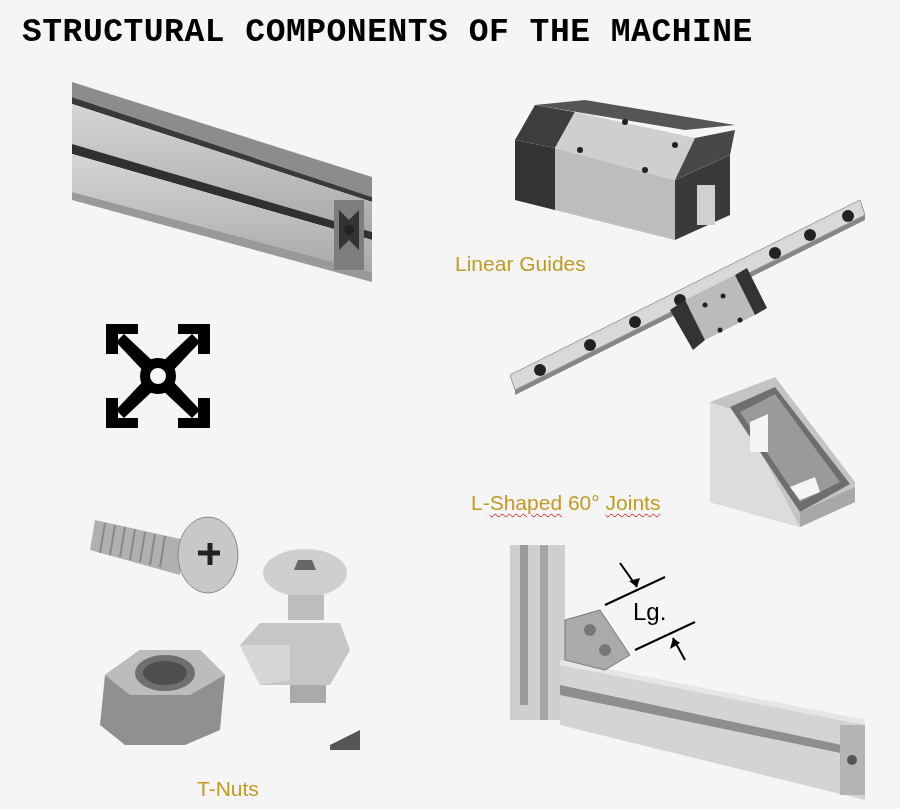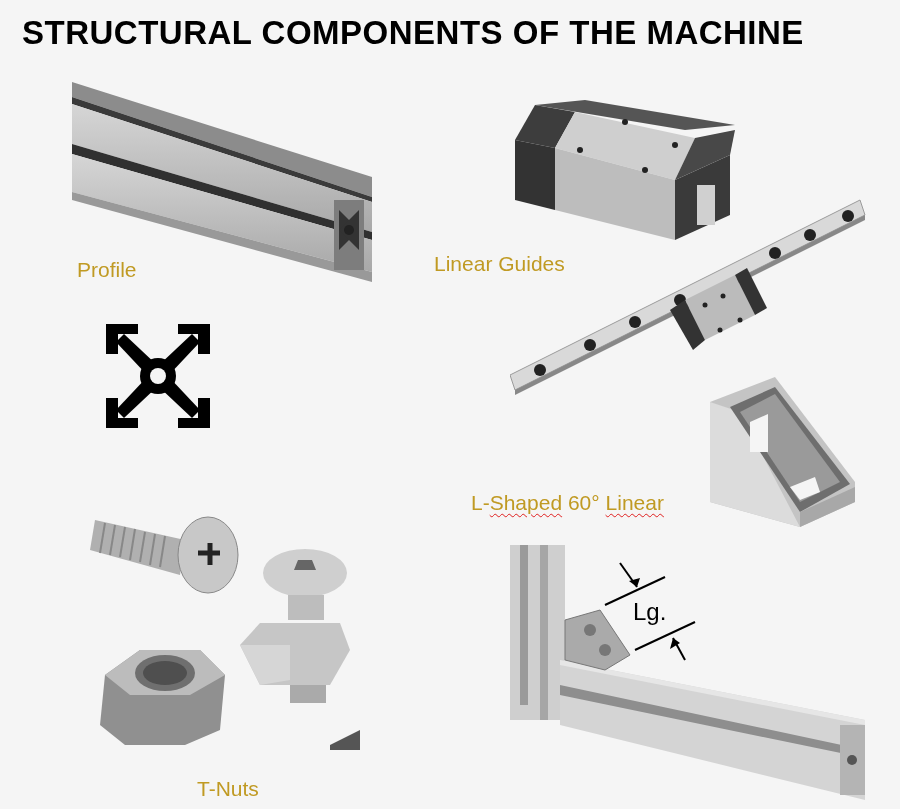--- a/index.html
+++ b/index.html
@@ -1,17 +1,17 @@
 <!DOCTYPE html>
 <html><head>
 <meta charset="utf-8">
 <style>
   html, body { margin:0; padding:0; }
   body { width:900px; height:809px; background:#f5f5f5; position:relative; overflow:hidden; font-family:"Liberation Sans", sans-serif; }
-  .title { position:absolute; left:22px; top:14px; font-family:Liberation Sans, sans-serif; font-weight:bold; font-size:33px; letter-spacing:0.5px; color:#000; white-space:nowrap; }
+  .title { position:absolute; left:22px; top:14px; font-family:Liberation Mono, monospace; font-weight:bold; font-size:33px; letter-spacing:0.5px; color:#000; white-space:nowrap; }
   .label { position:absolute; color:#c09a23; font-family:"Liberation Sans", sans-serif; font-size:21px; line-height:21px; }
   .squiggle { text-decoration: underline wavy #e02020; text-decoration-thickness:1px; text-underline-offset:3px; }
   .img { position:absolute; }
 </style>
 </head>
 <body>
 
 <div class="title">STRUCTURAL COMPONENTS OF THE MACHINE</div>
 
 <svg class="img" style="left:72px;top:82px" width="300" height="200" viewBox="0 0 300 200">
@@ -30,21 +30,20 @@
 
   <g transform="translate(262,118)">
     <rect x="0" y="0" width="30" height="70" fill="#7d7d7d"></rect>
     <polygon points="5,10 25,30 5,50" fill="#333"></polygon>
     <polygon points="25,10 5,30 25,50" fill="#333"></polygon>
     <circle cx="15" cy="30" r="5" fill="#222"></circle>
   </g>
 </svg>
 
 <div class="label" style="left:77px;top:259px">
-  <div>Profile</div>
 </div>
 
 <svg class="img" style="left:104px;top:322px" width="108" height="108" viewBox="0 0 108 108">
   <g fill="#000">
 
     <path d="M2,2 h32 v10 h-20 v20 h-12 z"></path>
     <path d="M106,2 h-32 v10 h20 v20 h12 z"></path>
     <path d="M2,106 h32 v-10 h-20 v-20 h-12 z"></path>
     <path d="M106,106 h-32 v-10 h20 v-20 h12 z"></path>
 
@@ -65,21 +64,21 @@
   <polygon points="50,48 170,80 170,140 50,110" fill="#bdbdbd"></polygon>
   <polygon points="170,80 225,55 225,115 170,140" fill="#3a3a3a"></polygon>
   <polygon points="170,80 190,38 230,30 225,55" fill="#484848"></polygon>
   <rect x="192" y="85" width="18" height="40" fill="#d0d0d0"></rect>
   <circle cx="120" cy="22" r="3" fill="#222"></circle>
   <circle cx="170" cy="45" r="3" fill="#222"></circle>
   <circle cx="75" cy="50" r="3" fill="#222"></circle>
   <circle cx="140" cy="70" r="3" fill="#222"></circle>
 </svg>
 
-<div class="label" style="left:434px;top:253px">Linear Guides</div>
+<div class="label" style="left:455px;top:253px">Linear Guides</div>
 
 <svg class="img" style="left:510px;top:190px" width="360" height="210" viewBox="0 0 360 210">
   <polygon points="0,185 350,10 355,25 5,200" fill="#d9d9d9" stroke="#9a9a9a" stroke-width="1"></polygon>
   <polygon points="5,200 355,25 355,30 5,205" fill="#888"></polygon>
   <g fill="#222">
     <circle cx="30" cy="180" r="6"></circle>
       <circle cx="80" cy="155" r="6"></circle>
     <circle cx="125" cy="132" r="6"></circle>
       <circle cx="170" cy="110" r="6"></circle>
     <circle cx="265" cy="63" r="6"></circle>
@@ -102,21 +101,21 @@
   <polygon points="10,30 75,5 155,110 155,130 100,155 10,130" fill="#c4c4c4"></polygon>
   <polygon points="10,30 40,40 100,155 10,130" fill="#dcdcdc"></polygon>
   <polygon points="30,35 75,15 150,112 100,140" fill="#6e6e6e"></polygon>
   <polygon points="40,40 75,22 140,110 100,130" fill="#9a9a9a"></polygon>
   <polygon points="50,50 68,42 68,80 50,80" fill="#f5f5f5"></polygon>
   <polygon points="90,115 115,105 120,120 100,128" fill="#f5f5f5"></polygon>
   <polygon points="100,140 155,115 155,130 100,155" fill="#a8a8a8"></polygon>
 </svg>
 
 <div class="label" style="left:471px;top:492px;white-space:nowrap">
-  <span>L-</span><span class="squiggle">Shaped</span><span style="white-space:pre"> 60° </span><span class="squiggle">Linear</span>
+  <span>L-</span><span class="squiggle">Shaped</span><span style="white-space:pre"> 60° </span><span class="squiggle">Joints</span>
 </div>
 
 <svg class="img" style="left:90px;top:505px" width="270" height="245" viewBox="0 0 270 245">
 
   <g>
     <polygon points="5,15 95,35 90,70 0,45" fill="#b0b0b0"></polygon>
     <g stroke="#888" stroke-width="2">
       <line x1="15" y1="18" x2="10" y2="48"></line>
         <line x1="25" y1="20" x2="20" y2="50"></line>
       <line x1="35" y1="22" x2="30" y2="52"></line>

